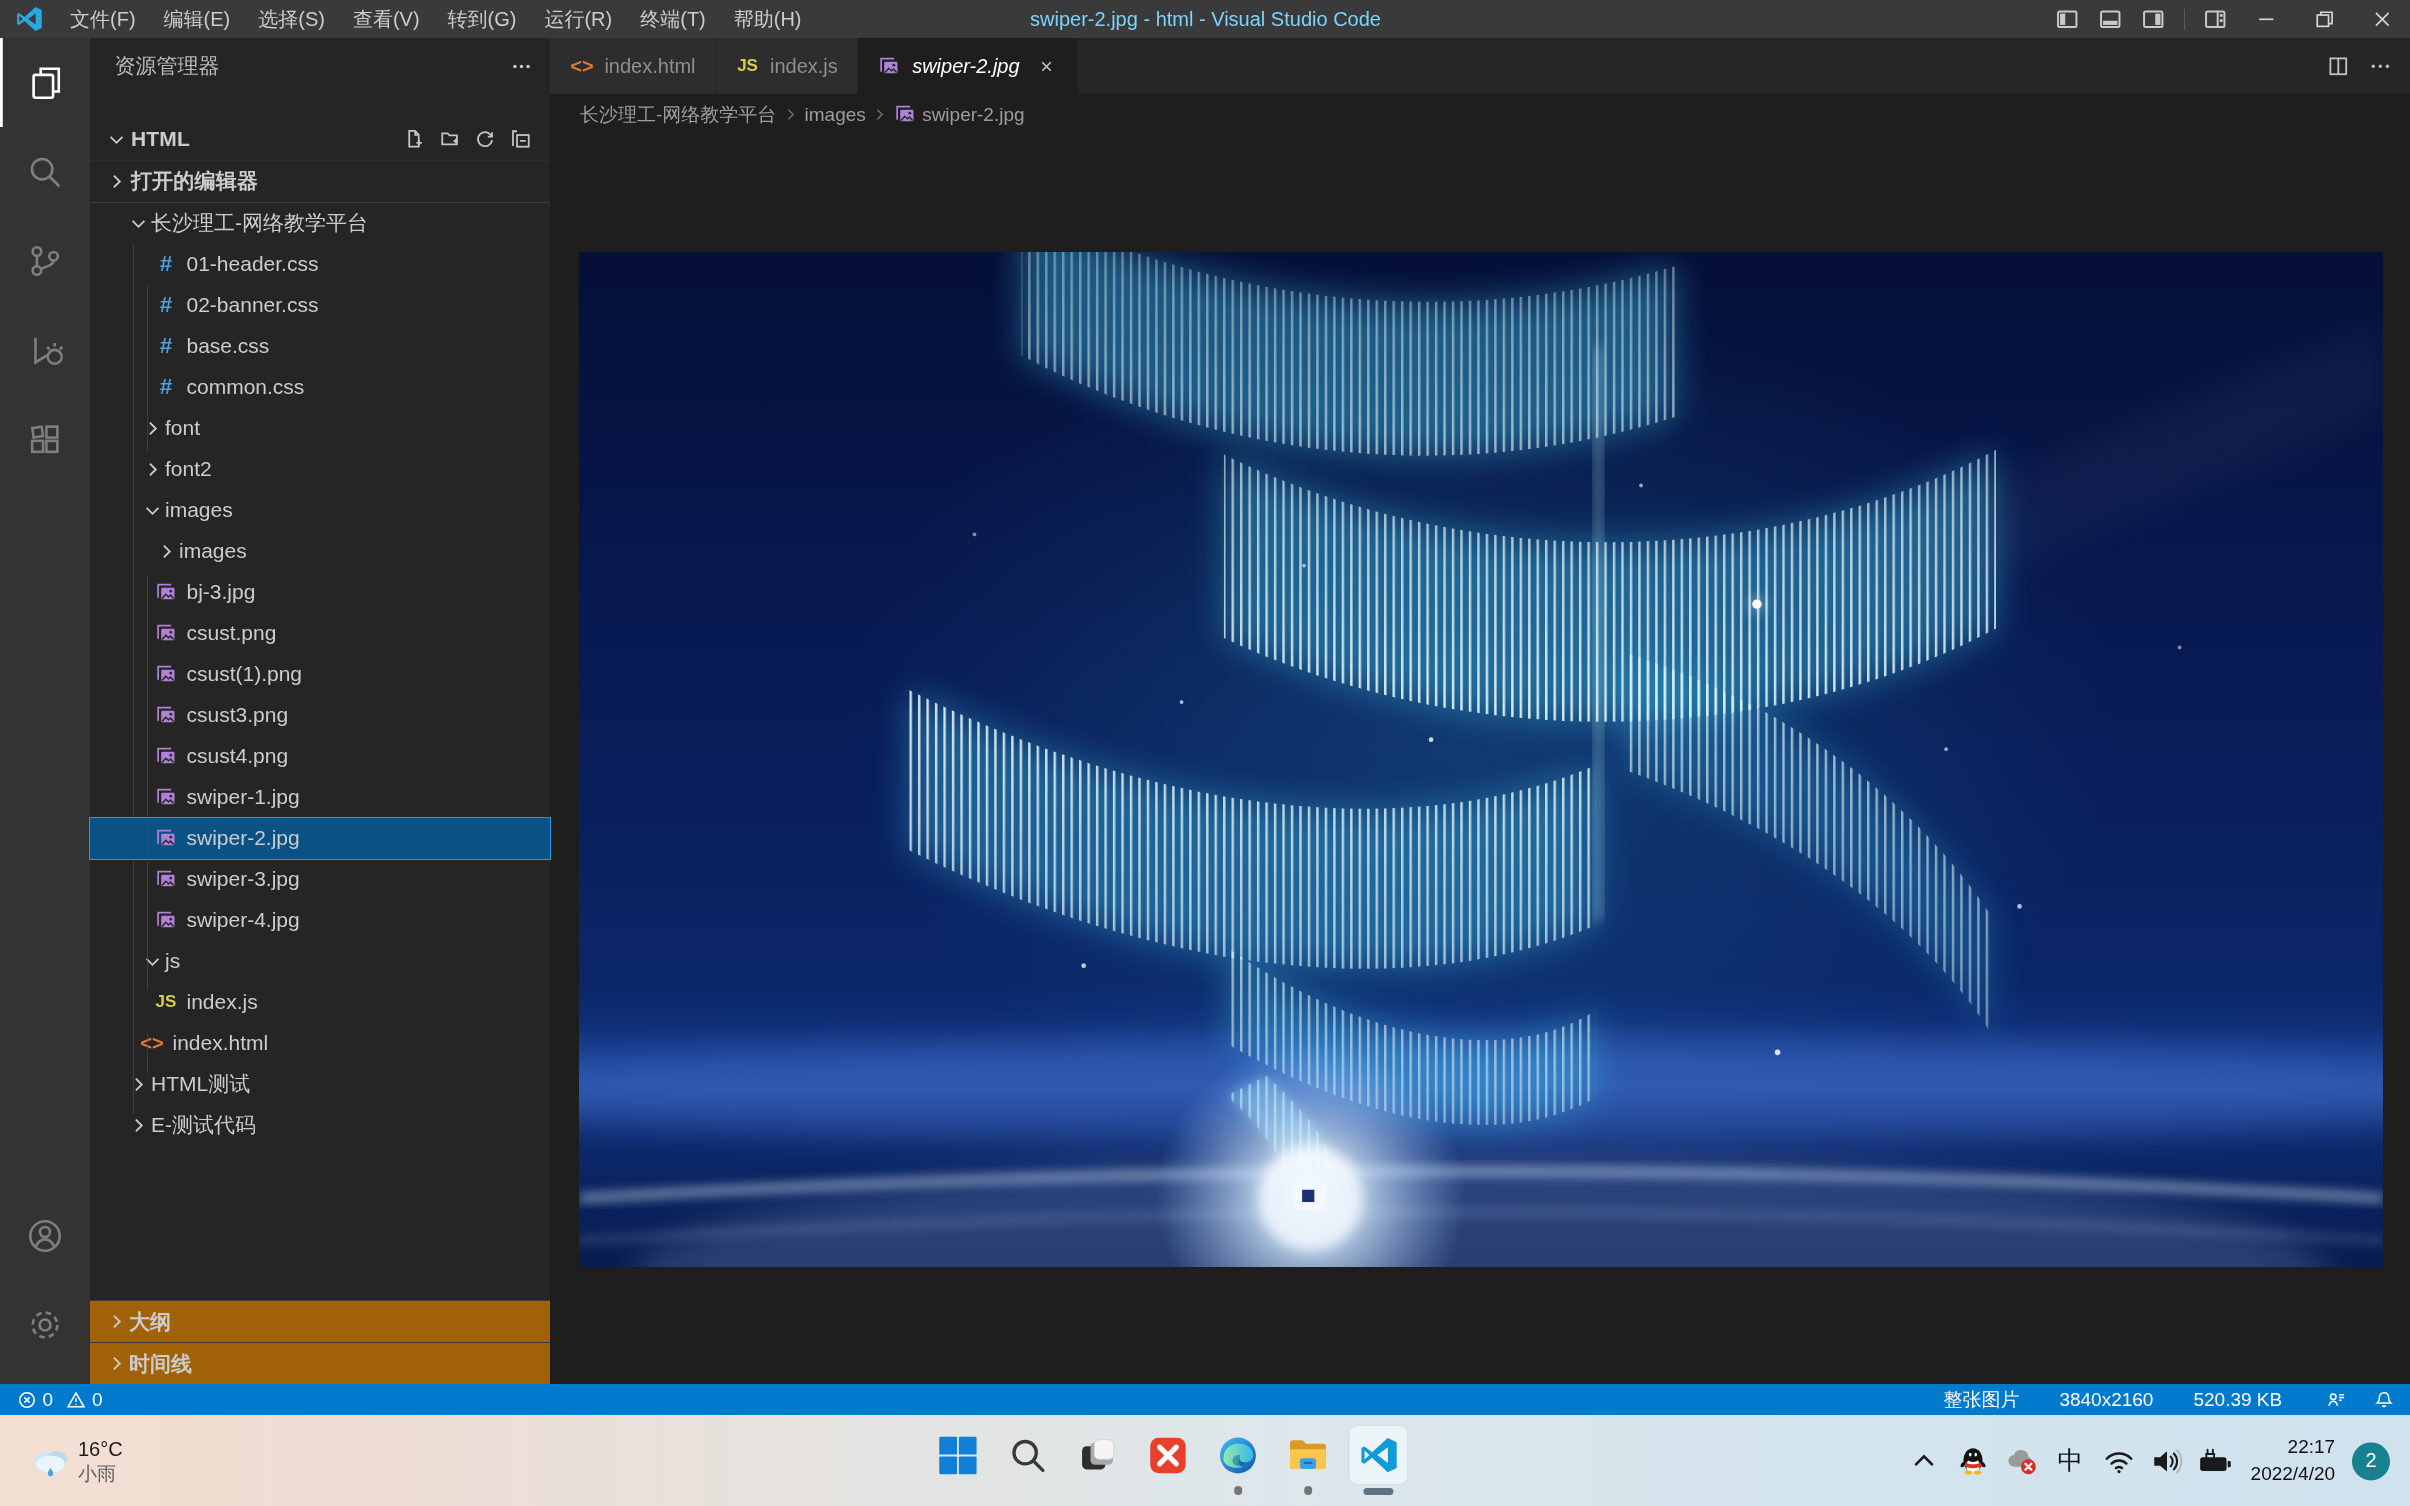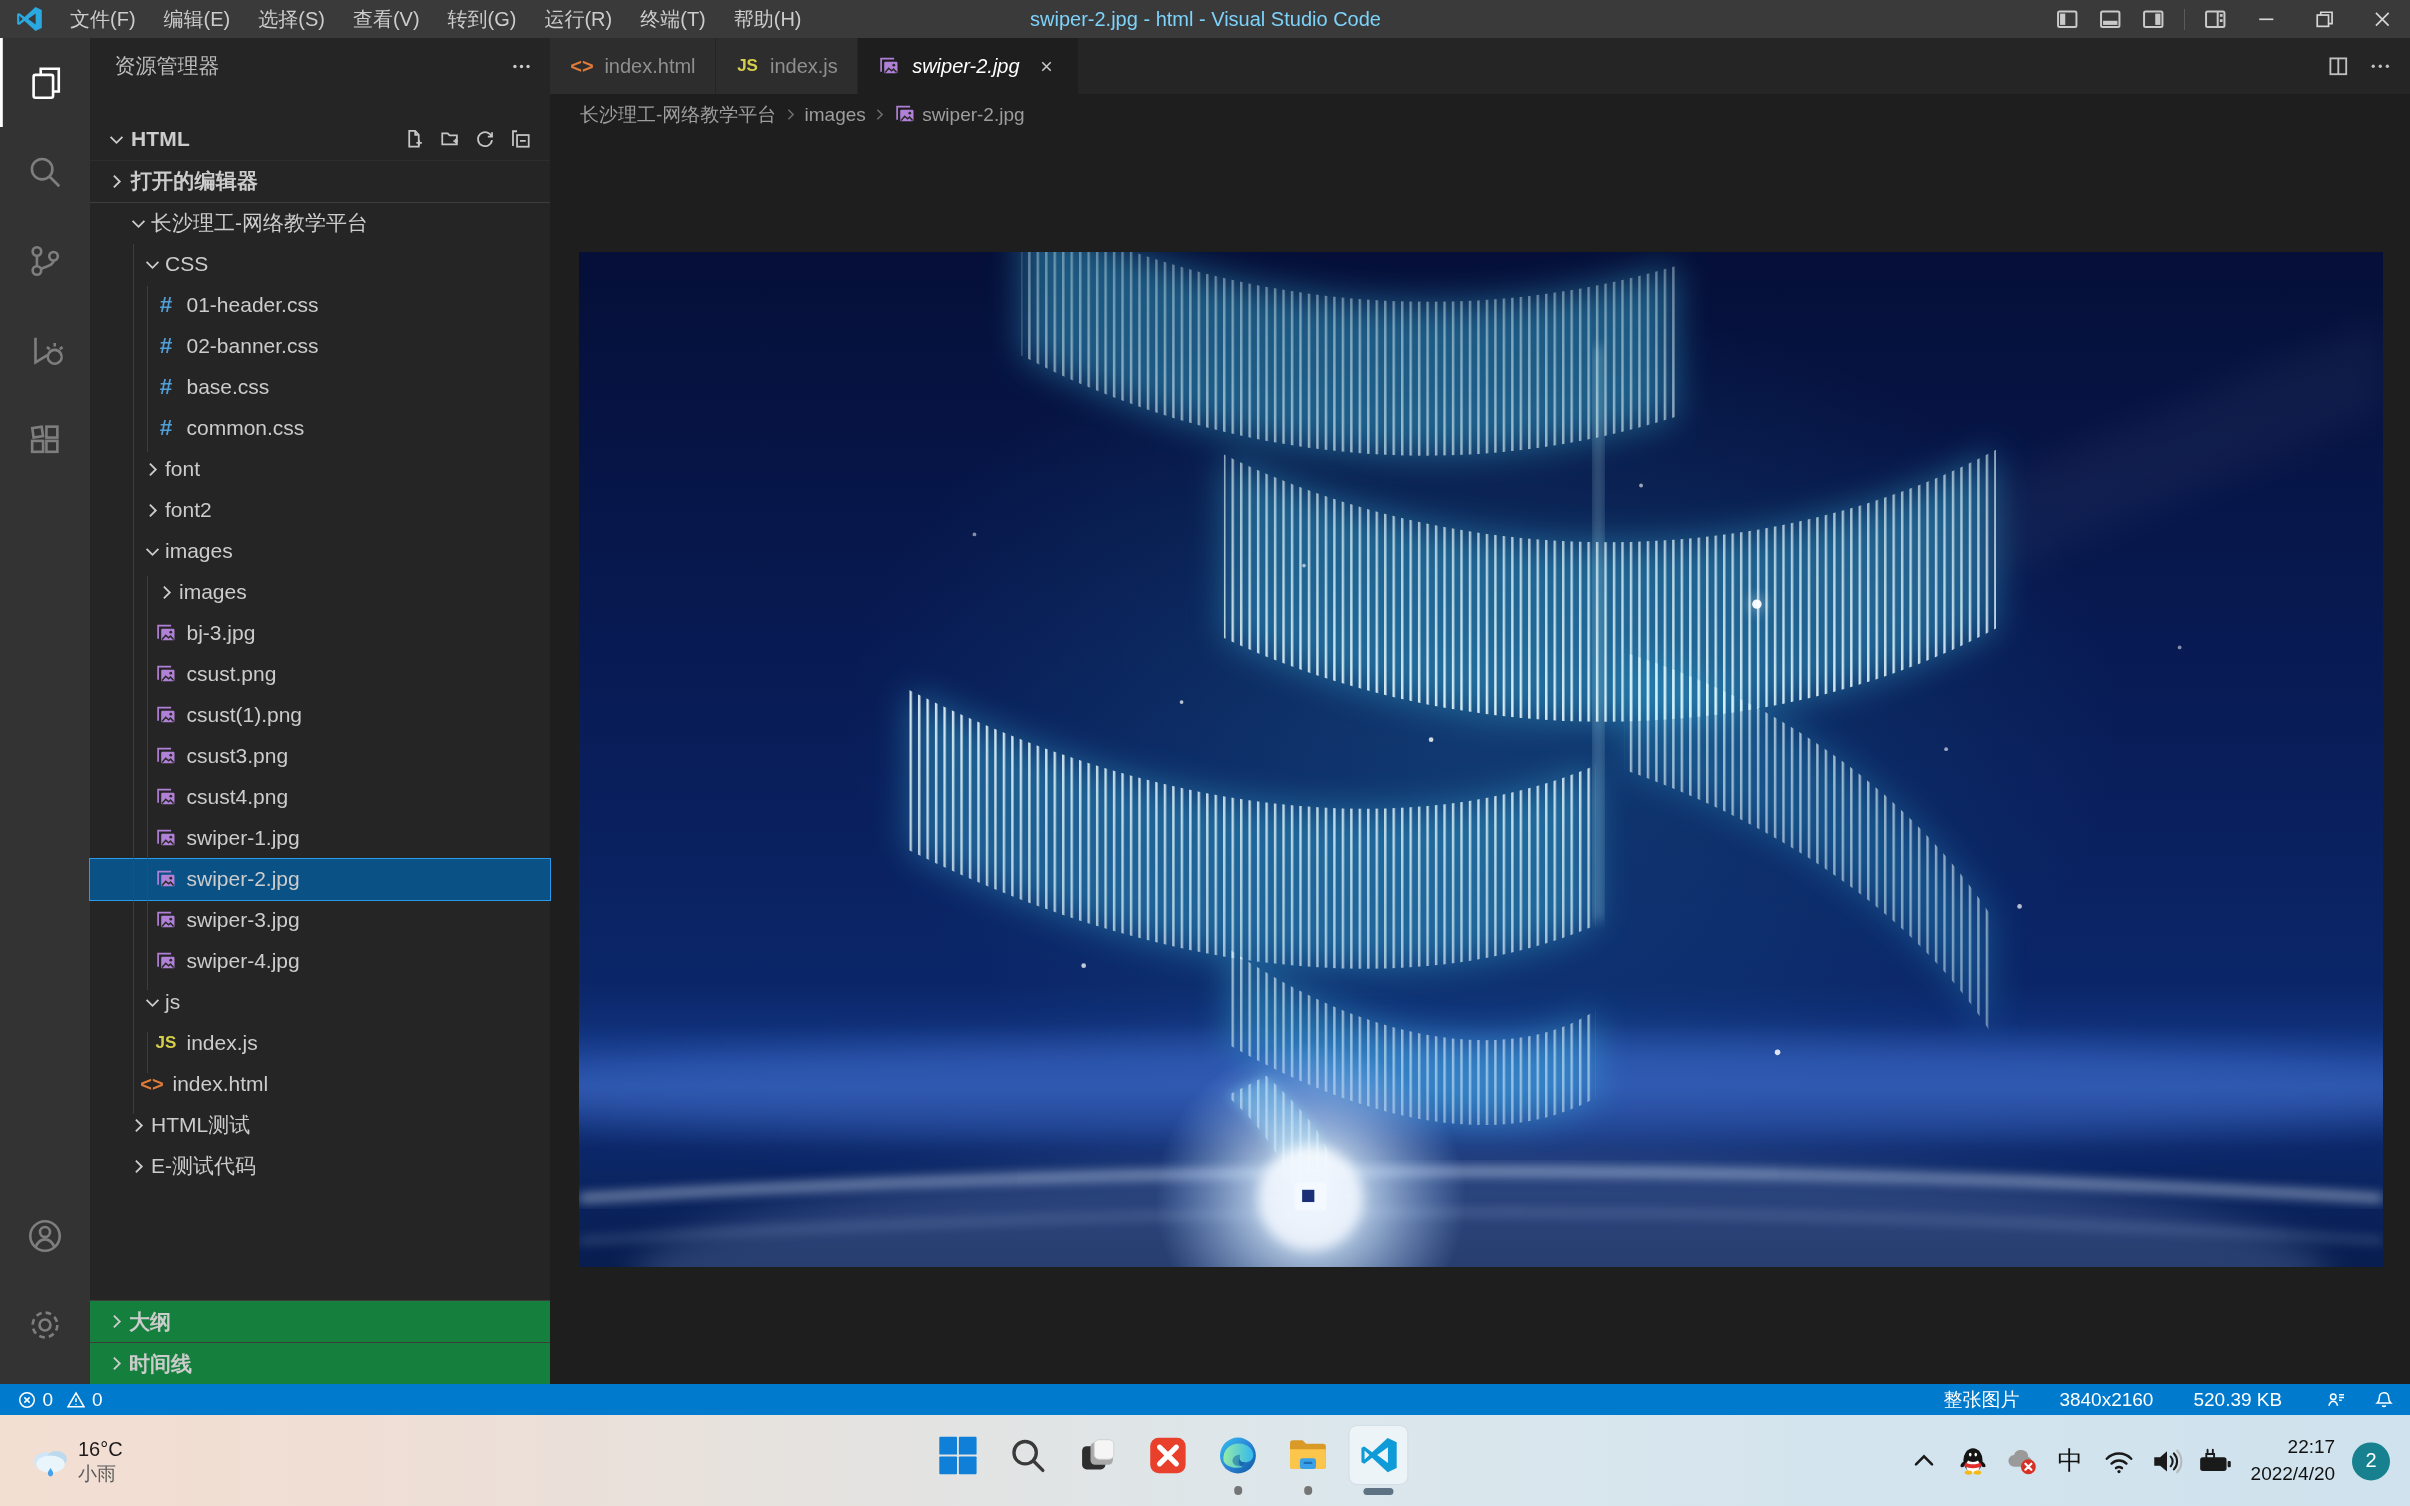--- a/index.html
+++ b/index.html
@@ -47,21 +47,21 @@
   .htmlheader{border-bottom:0.9px solid #2d2d2e;}
   .tree{position:relative;}
   .guide{position:absolute;width:0.9px;background:#474747;opacity:.7;}
   .tree-row{cursor:pointer;}
   .tree-row.selected{background:var(--sel-bg);outline:0.9px solid var(--sel-border);outline-offset:-0.9px;}
   .fico{width:26px;height:26px;flex:none;display:flex;align-items:center;justify-content:center;margin-right:7.5px;font-weight:700;}
   .fico.css{color:var(--css-c);font-size:22.6px;}
   .fico.js{color:var(--js-c);font-size:17px;letter-spacing:0;}
   .fico.html{color:var(--html-c);font-size:20px;}
   .tree-label{white-space:nowrap;}
-  .sb-bottom{position:absolute;bottom:0;left:0;right:0;background:#15803d;}
+  .sb-bottom{position:absolute;bottom:0;left:0;right:0;background:#a16207;}
   .sb-bottom .sb-row{border-top:0.9px solid #3d3d3d;font-weight:700;padding-left:13px;}
 
   
   .editor{flex:1;display:flex;flex-direction:column;background:#1e1e1e;min-width:0;}
   .tabs{height:56px;background:#252526;display:flex;align-items:stretch;}
   .tab{display:flex;align-items:center;gap:9.4px;padding:0 19px;font-size:20px;background:#2d2d2d;color:#8f8f8f;border-right:0.9px solid #252526;cursor:pointer;}
   .tab .fico{margin-right:0;}
   .tab.active{background:#1e1e1e;color:#ffffff;}
   .tab.preview .tab-label{font-style:italic;}
   .tab-close{width:24.5px;height:24.5px;display:flex;align-items:center;justify-content:center;color:#cccccc;margin-left:5.6px;border-radius:3.8px;}
@@ -292,28 +292,20 @@
       <span class="hdr-label">打开的编辑器</span>
     </div>
     <div class="tree" id="tree">
         <div class="sb-row tree-row" style="padding-left:35px">
           <span class="chev">
             <svg class="ic" viewBox="0 0 16 16" fill="none" stroke="currentColor" stroke-width="1.4">
               <path d="M3.5 6L8 10.5L12.5 6"></path>
             </svg>
           </span>
           <span class="tree-label">长沙理工-网络教学平台</span>
-        </div>
-        <div class="sb-row tree-row" style="padding-left:49px">
-          <span class="chev">
-            <svg class="ic" viewBox="0 0 16 16" fill="none" stroke="currentColor" stroke-width="1.4">
-              <path d="M3.5 6L8 10.5L12.5 6"></path>
-            </svg>
-          </span>
-          <span class="tree-label">CSS</span>
         </div>
         <div class="sb-row tree-row" style="padding-left:63px">
           <span class="fico css">#</span>
           <span class="tree-label">01-header.css</span>
         </div>
         <div class="sb-row tree-row" style="padding-left:63px">
           <span class="fico css">#</span>
           <span class="tree-label">02-banner.css</span>
         </div>
         <div class="sb-row tree-row" style="padding-left:63px">

